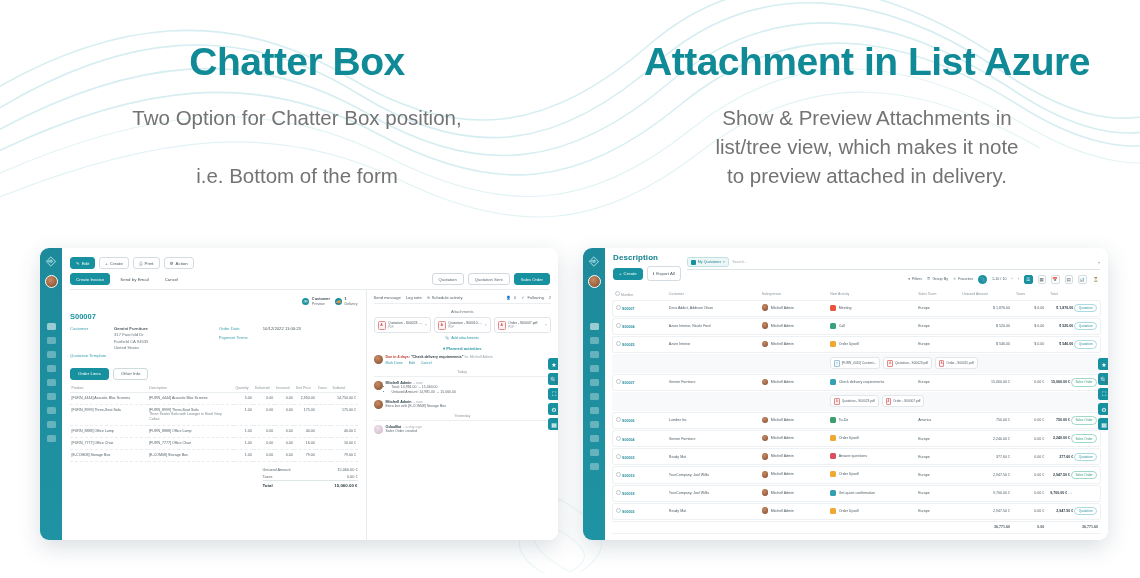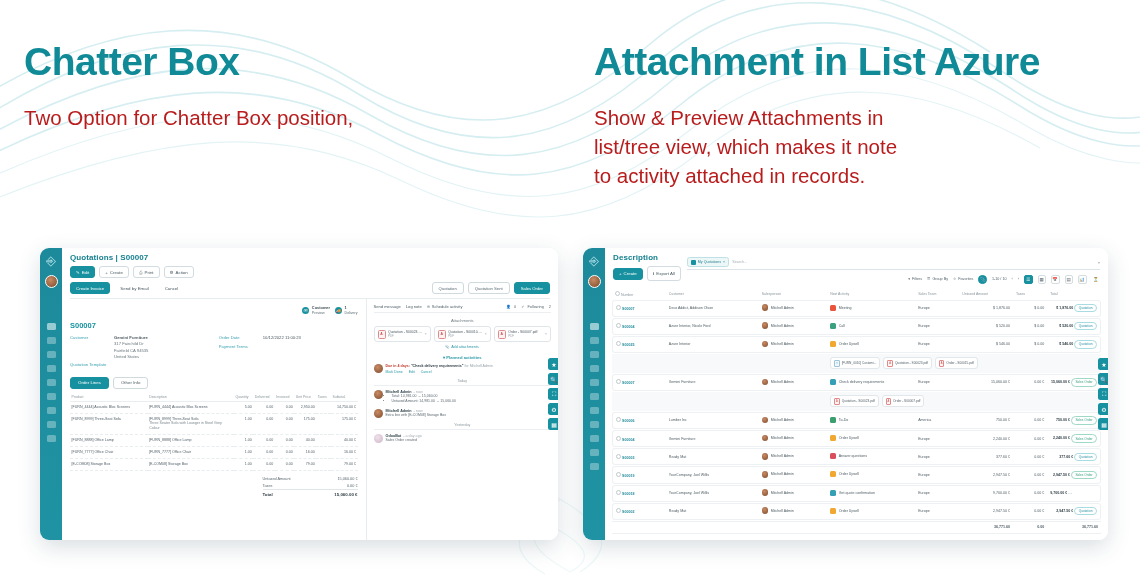--- a/index.html
+++ b/index.html
@@ -7,27 +7,27 @@
   body {
     font-family: "Liberation Sans", sans-serif;
     background: #ffffff;
     position: relative;
     overflow: hidden;
   }
   .waves { position: absolute; inset: 0; width: 1140px; height: 578px; pointer-events: none; }
 
   
   .heads { position: absolute; top: 40px; left: 0; width: 1140px; display: flex; }
-  .headcol { width: 570px; text-align: left; padding-left: 24px; }
+  .headcol { width: 570px; text-align: center; padding-left: 24px; }
   .headcol h1 {
     font-size: 39px; font-weight: bold; color: #0f8a96; letter-spacing: -0.5px;
     line-height: 1.15;
   }
   .headcol p {
-    margin-top: 18px; font-size: 20.5px; color: #b91c1c; line-height: 1.42;
+    margin-top: 18px; font-size: 20.5px; color: #737373; line-height: 1.42;
   }
 
   
   .shot {
     position: absolute; background: #ffffff;
     border-radius: 9px;
     box-shadow: 0 7px 22px rgba(30,60,80,.17);
     overflow: hidden; display: flex;
   }
   #shot-left  { left: 40px;  top: 248px; width: 518px; height: 292px; }
@@ -246,28 +246,29 @@
     <path d="M560,500 C 520,524 500,548 545,574"></path>
   </g>
 </svg>
 
 <div class="heads">
   <div class="headcol">
     <h1>Chatter Box</h1>
     <p>
       <span>Two Option for Chatter Box position,</span><br>
       <br>
+      <span>i.e. Bottom of the form</span>
     </p>
   </div>
   <div class="headcol">
     <h1>Attachment in List Azure</h1>
     <p>
       <span>Show &amp; Preview Attachments in</span><br>
       <span>list/tree view, which makes it note</span><br>
-      <span>to activity attached in records.</span>
+      <span>to preview attached in delivery.</span>
     </p>
   </div>
 </div>
 
 <div class="shot" id="shot-left">
   <div class="onav">
     <div class="logo">⎆</div>
     <div class="ava"></div>
     <div style="height:28px"></div>
     <div class="nicon"></div>
@@ -276,21 +277,20 @@
     <div class="nicon dim"></div>
     <div class="nicon dim"></div>
     <div class="nicon dim"></div>
     <div class="nicon dim"></div>
     <div class="nicon dim"></div>
     <div class="nicon dim"></div>
   </div>
 
   <div class="obody">
     <div class="otop">
-      <div class="otitle">Quotations | S00007</div>
       <div class="obtns">
         <div class="obtn primary">
             <span>✎</span>
             <span>Edit</span>
           </div>
         <div class="obtn">
             <span>+</span>
             <span>Create</span>
           </div>
         <div class="obtn">

